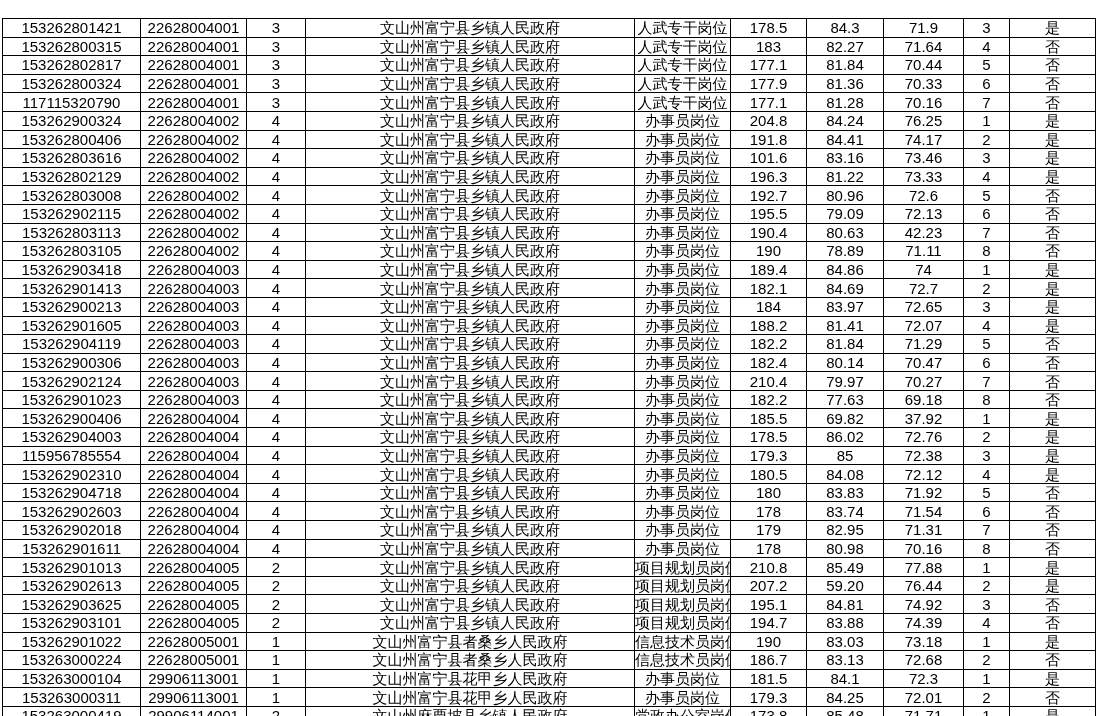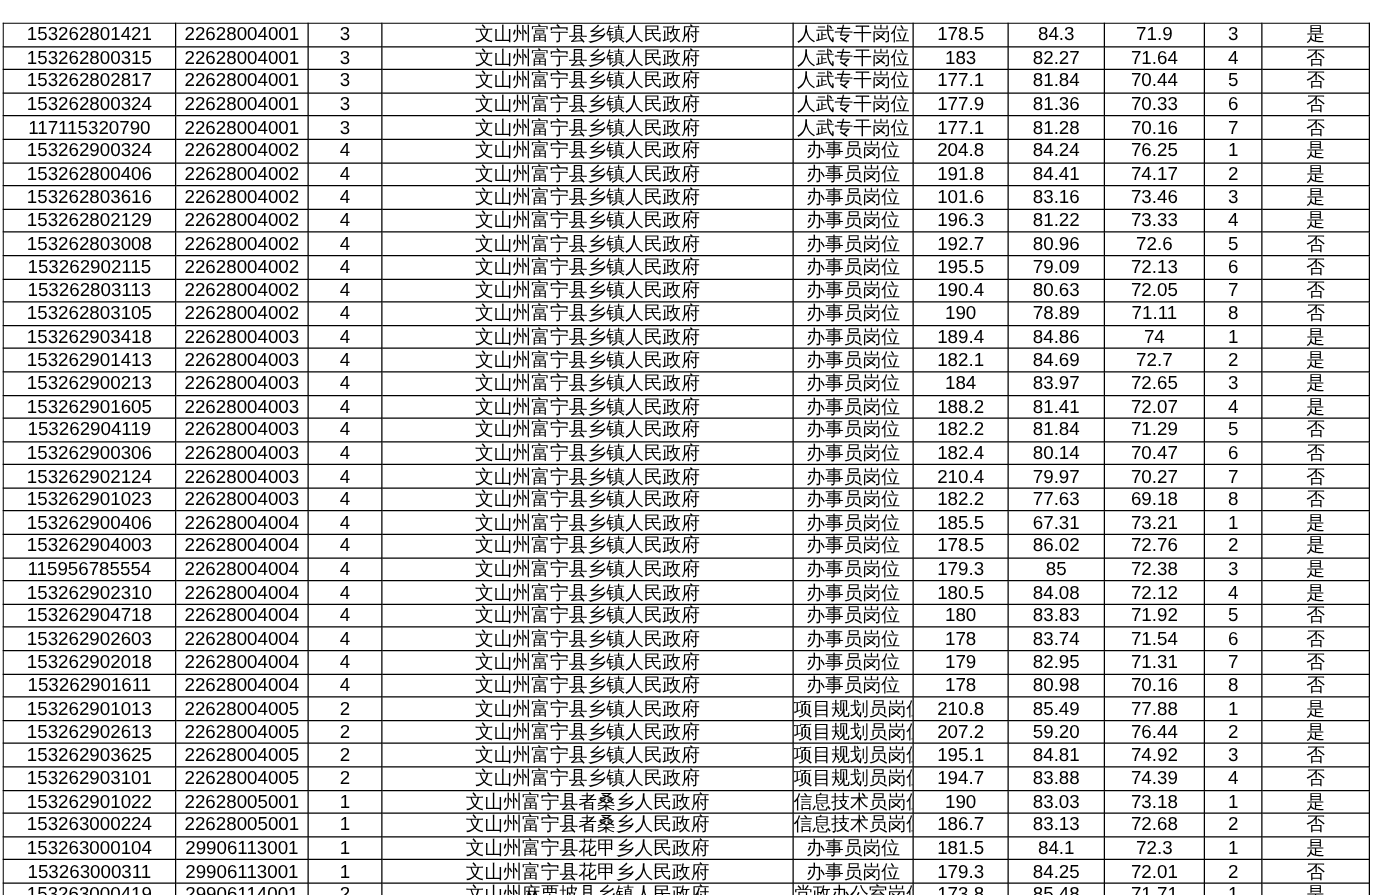--- a/index.html
+++ b/index.html
@@ -200,21 +200,21 @@
           <td>否</td>
         </tr>
         <tr>
           <td>153262803113</td>
           <td>22628004002</td>
           <td>4</td>
           <td>文山州富宁县乡镇人民政府</td>
           <td>办事员岗位</td>
           <td>190.4</td>
           <td>80.63</td>
-          <td>72.05</td>
+          <td>42.23</td>
           <td>7</td>
           <td>否</td>
         </tr>
         <tr>
           <td>153262803105</td>
           <td>22628004002</td>
           <td>4</td>
           <td>文山州富宁县乡镇人民政府</td>
           <td>办事员岗位</td>
           <td>190</td>
@@ -319,22 +319,22 @@
           <td>8</td>
           <td>否</td>
         </tr>
         <tr>
           <td>153262900406</td>
           <td>22628004004</td>
           <td>4</td>
           <td>文山州富宁县乡镇人民政府</td>
           <td>办事员岗位</td>
           <td>185.5</td>
-          <td>67.31</td>
-          <td>73.21</td>
+          <td>69.82</td>
+          <td>37.92</td>
           <td>1</td>
           <td>是</td>
         </tr>
         <tr>
           <td>153262904003</td>
           <td>22628004004</td>
           <td>4</td>
           <td>文山州富宁县乡镇人民政府</td>
           <td>办事员岗位</td>
           <td>178.5</td>

